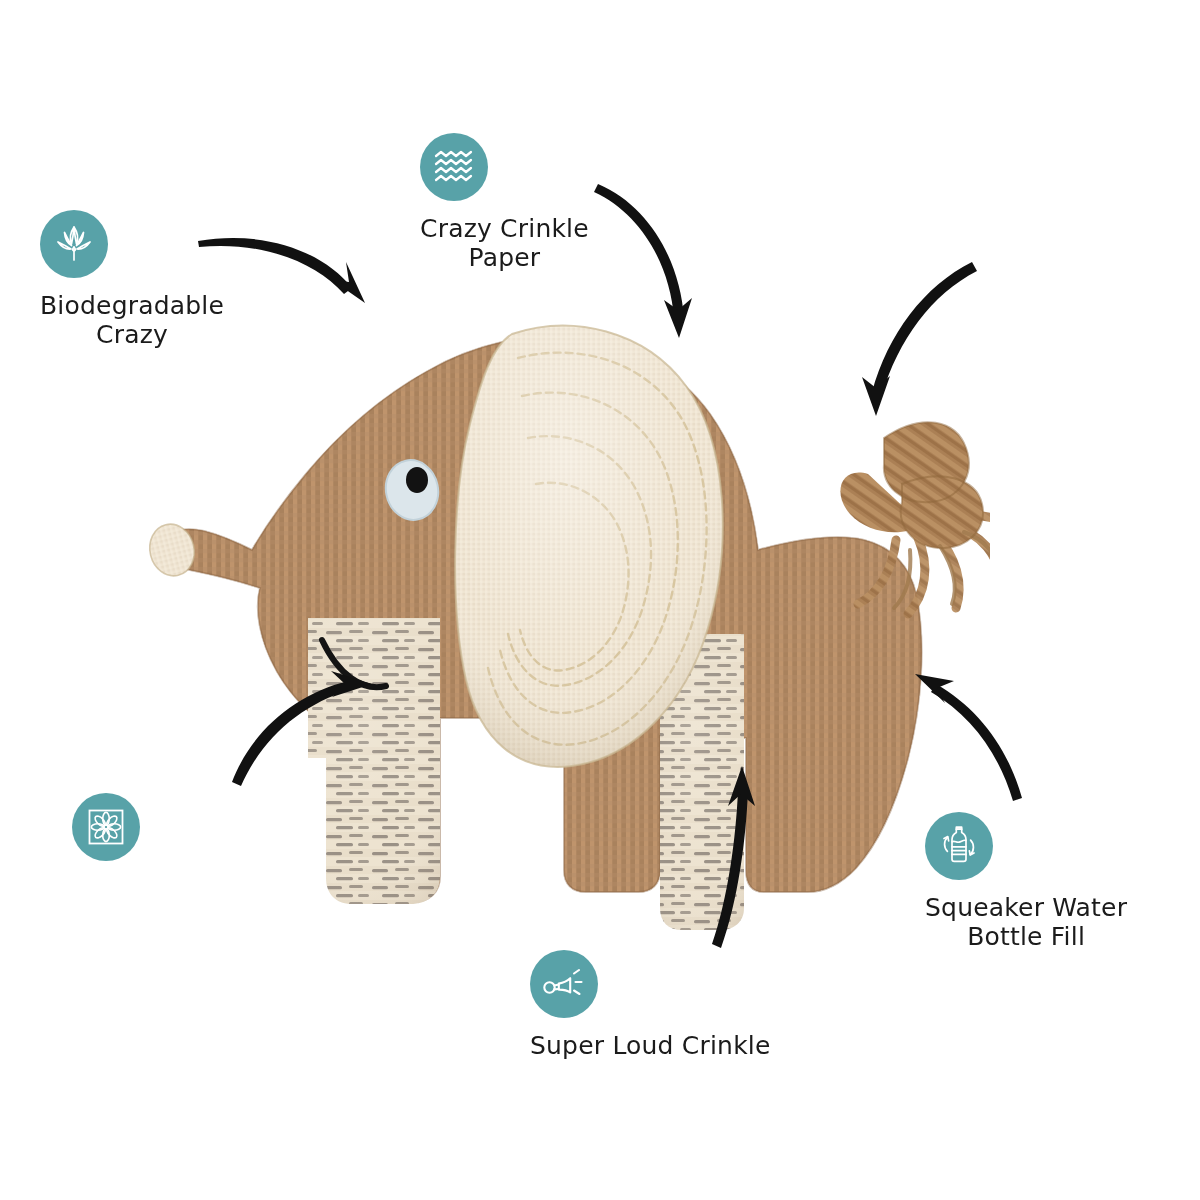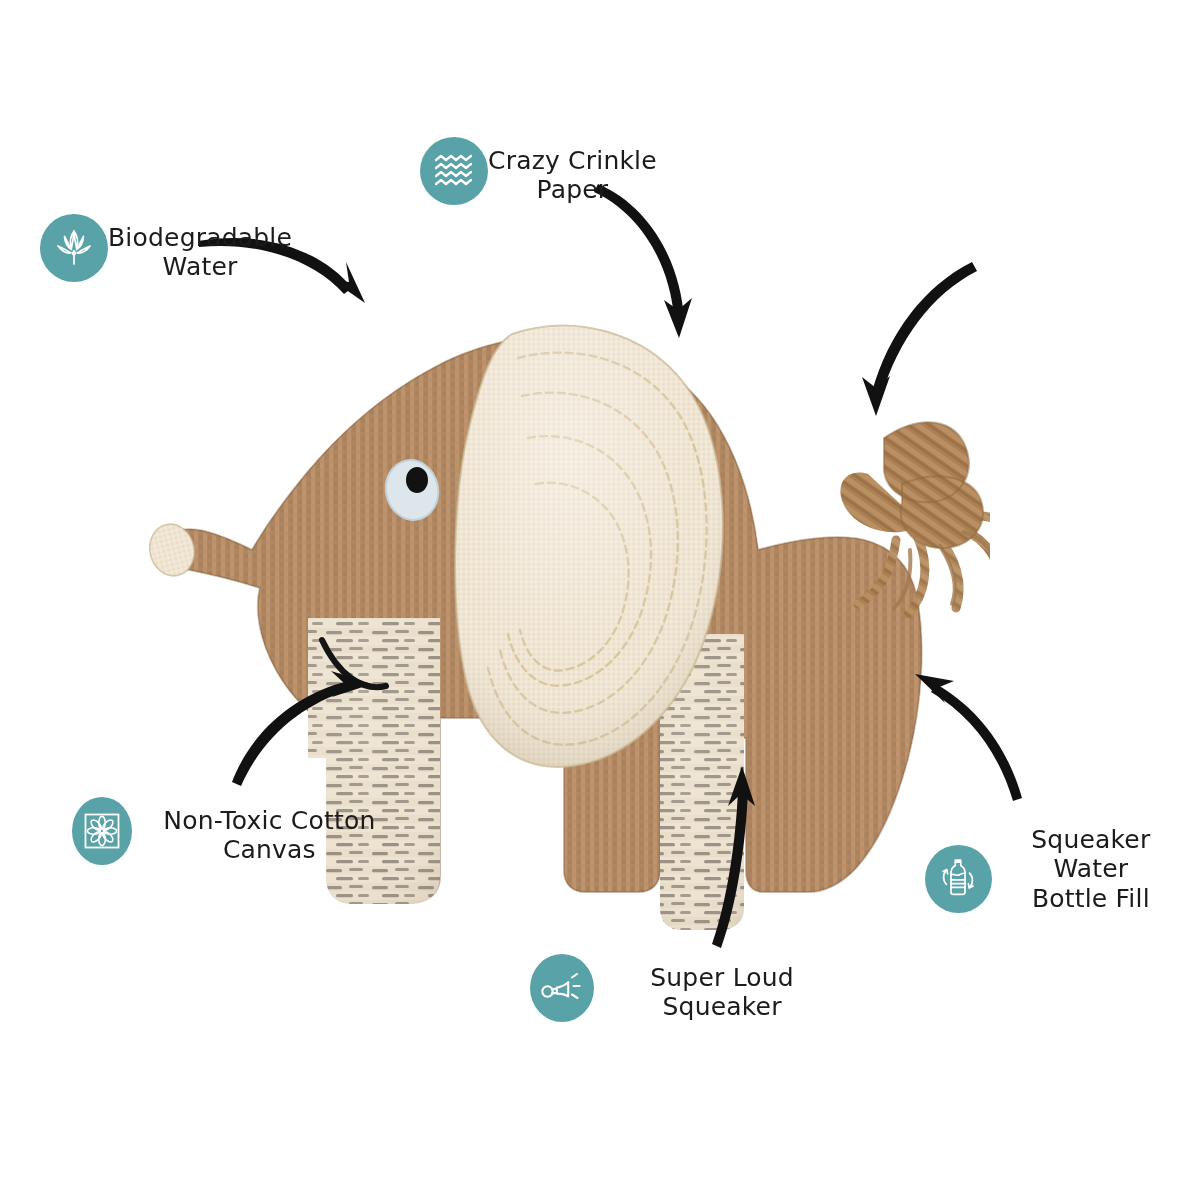--- a/index.html
+++ b/index.html
@@ -5,21 +5,21 @@
 <style>
   html,body{margin:0;padding:0;background:#ffffff;}
   body{
     width:1200px;height:1200px;overflow:hidden;position:relative;
     font-family:"DejaVu Sans", sans-serif;
     -webkit-font-smoothing:antialiased;
   }
   #stage{position:absolute;inset:0;background:#fff;}
 
   
-  .feature{position:absolute;display:flex;flex-direction:row;align-items:flex-end;}
+  .feature{position:absolute;display:flex;flex-direction:column;align-items:flex-start;}
   .badge{
     width:68px;height:68px;border-radius:50%;
     display:flex;align-items:center;justify-content:center;
     box-sizing:border-box;
   }
   .badge svg{display:block;}
   .flabel{
     margin-top:13px;text-align:center;color:#1b1b1b;
     font-family:"DejaVu Sans", sans-serif;
     font-size:25px;line-height:1.17;font-weight:400;
@@ -253,21 +253,21 @@
           <path d="M31.5 10.5 C31 17 28.5 21.5 24.5 23.5 C27 19.5 29 15.5 31.5 10.5 Z"></path>
           <path d="M12.5 10.5 C13 17 15.5 21.5 19.5 23.5 C17 19.5 15 15.5 12.5 10.5 Z"></path>
           <path d="M38 20 C34 25.5 29.5 27.5 25 27 C29 24.5 33 22.5 38 20 Z"></path>
           <path d="M6 20 C10 25.5 14.5 27.5 19 27 C15 24.5 11 22.5 6 20 Z"></path>
           <path d="M22 25 L22 38"></path>
           <path d="M22 25 C20 27 20.5 28.5 22 29 C23.5 28.5 24 27 22 25 Z"></path>
         </g>
       </svg>
     </div>
     <div class="flabel">Biodegradable
-Water</div>
+Crazy</div>
   </div>
 
   <div class="feature" id="f-crinkle">
     <div class="badge" style="background:#58A2A8">
       <svg width="42" height="36" viewBox="0 0 42 36">
         <g fill="none" stroke="#fff" stroke-width="2.3" stroke-linecap="round" stroke-linejoin="round">
           <path d="M3 7 L8 3 L13 7 L18 3 L23 7 L28 3 L33 7 L38 3"></path>
           <path d="M3 15 L8 11 L13 15 L18 11 L23 15 L28 11 L33 15 L38 11"></path>
           <path d="M3 23 L8 19 L13 23 L18 19 L23 23 L28 19 L33 23 L38 19"></path>
           <path d="M3 31 L8 27 L13 31 L18 27 L23 31 L28 27 L33 31 L38 27"></path>
@@ -291,38 +291,37 @@
             <ellipse cx="0" cy="-8.2" rx="3.3" ry="6.4" transform="rotate(135)"></ellipse>
             <ellipse cx="0" cy="-8.2" rx="3.3" ry="6.4" transform="rotate(180)"></ellipse>
             <ellipse cx="0" cy="-8.2" rx="3.3" ry="6.4" transform="rotate(225)"></ellipse>
             <ellipse cx="0" cy="-8.2" rx="3.3" ry="6.4" transform="rotate(270)"></ellipse>
             <ellipse cx="0" cy="-8.2" rx="3.3" ry="6.4" transform="rotate(315)"></ellipse>
             <circle cx="0" cy="0" r="2.4"></circle>
           </g>
         </g>
       </svg>
     </div>
-    <div class="flabel">Non-Toxic Cotton Canvas</div>
   </div>
 
   <div class="feature" id="f-squeak">
     <div class="badge" style="background:#58A2A8">
       <svg width="44" height="40" viewBox="0 0 44 40">
         <g fill="none" stroke="#fff" stroke-width="2.1" stroke-linecap="round" stroke-linejoin="round">
           <circle cx="7.5" cy="23.5" r="5.2"></circle>
           <path d="M12.4 21.6 L16.8 20.4"></path>
           <path d="M12.2 25.4 L16.8 25.0"></path>
           <path d="M16.8 19.6 C20 19 24 18.2 28.2 14.2 L28.2 28.4 C24 25.4 20 25.6 16.8 25.6 Z"></path>
           <path d="M32 9.5 L37 6"></path>
           <path d="M33.5 18 L39.5 18"></path>
           <path d="M32 26.5 L37.5 30"></path>
         </g>
       </svg>
     </div>
-    <div class="flabel">Super Loud Squeaker</div>
+    <div class="flabel">Super Loud Crinkle</div>
   </div>
 
   <div class="feature" id="f-bottle">
     <div class="badge" style="background:#58A2A8">
       <svg width="44" height="44" viewBox="0 0 44 44">
         <g fill="none" stroke="#fff" stroke-width="1.7" stroke-linecap="round" stroke-linejoin="round">
 
           <path d="M19.3 5.2 L24.7 5.2 L24.7 8.4 C27.6 10 29 12.4 29 15.6 L29 35.2
                    C29 36.6 28.1 37.4 26.7 37.4 L17.3 37.4 C15.9 37.4 15 36.6 15 35.2
                    L15 15.6 C15 12.4 16.4 10 19.3 8.4 Z"></path>

